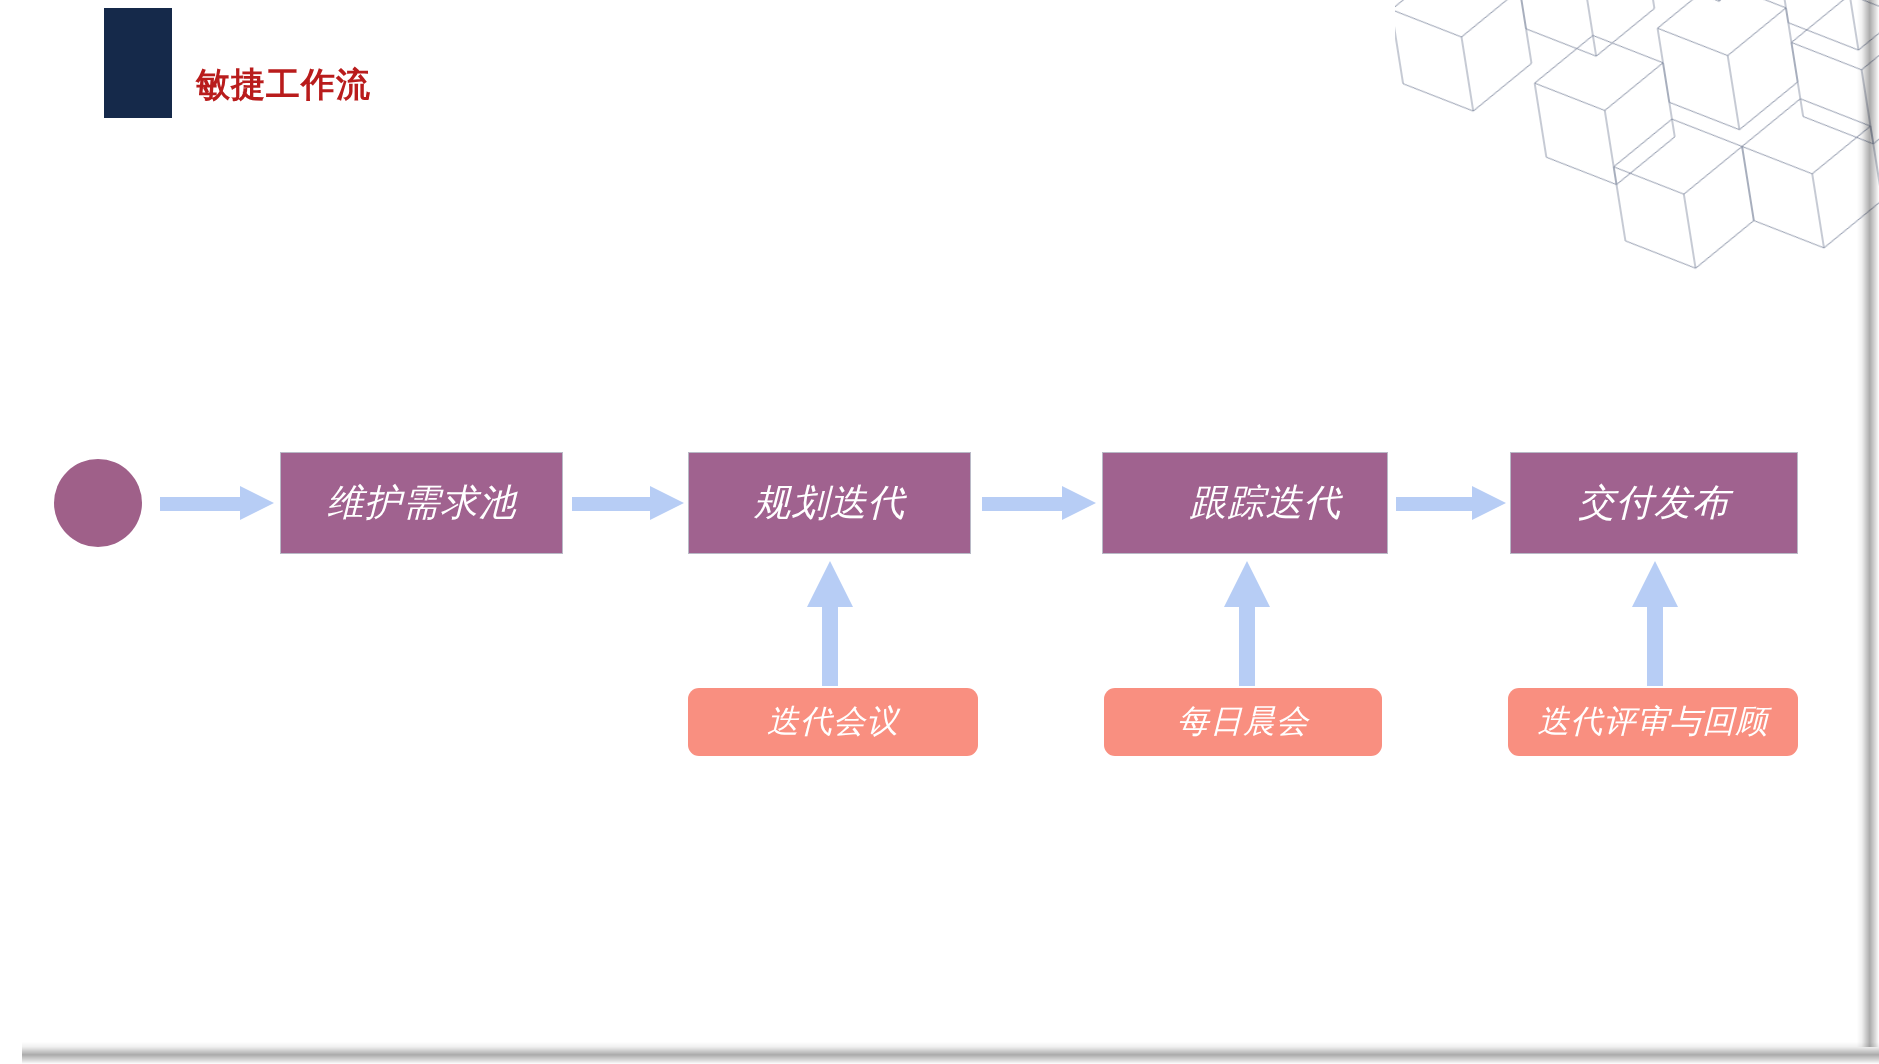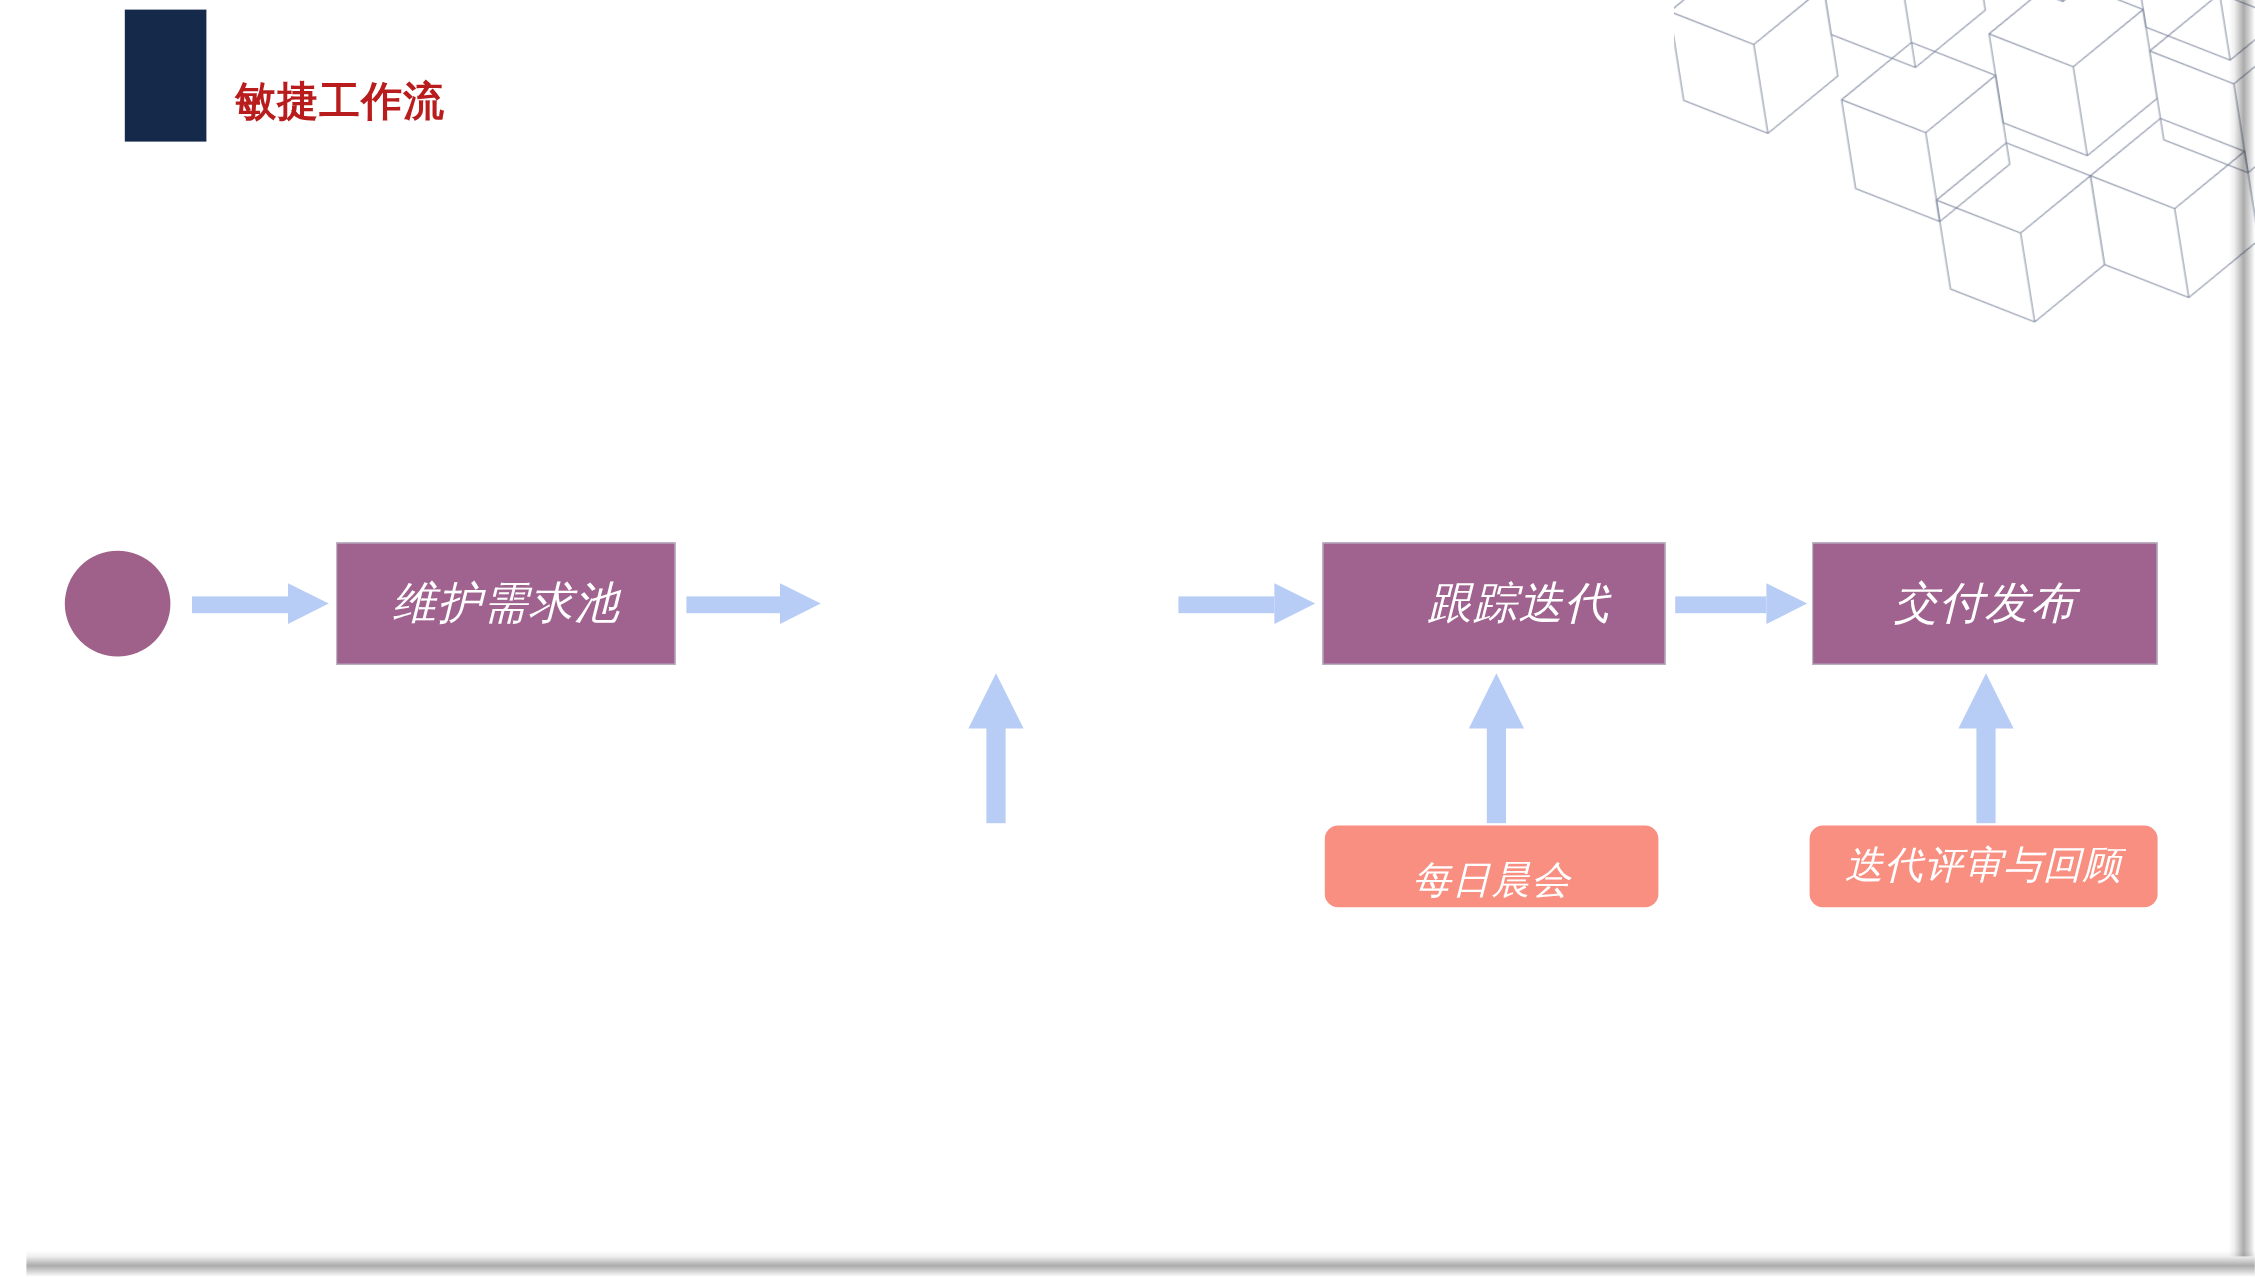--- a/index.html
+++ b/index.html
@@ -154,21 +154,21 @@
     justify-content: center;
   }
   .event-label {
     color: #ffffff;
     font-size: 32px;
     font-weight: 500;
     letter-spacing: 1px;
     white-space: nowrap;
   }
   .ev-1 { left: 688px;  width: 290px; }
-  .ev-2 { left: 1104px; width: 278px; align-items: flex-end; }
+  .ev-2 { left: 1104px; width: 278px; }
   .ev-3 { left: 1508px; width: 290px; }
 </style>
 </head>
 <body>
 
 <div id="slide">
 
   <svg class="cubes" viewBox="0 0 520 340" xmlns="http://www.w3.org/2000/svg">
     <g stroke="#6B7690" stroke-width="0.9" fill="none" opacity="0.85" transform="rotate(-9 260 170)">
 
@@ -227,20 +227,23 @@
 
     <div class="proc-box proc-1">
       <span class="proc-label">维护需求池</span>
     </div>
 
     <div class="h-arrow ha-2">
       <span class="shaft"></span>
       <span class="head"></span>
     </div>
 
+    <div class="proc-box proc-2">
+      <span class="proc-label">规划迭代</span>
+    </div>
 
     <div class="h-arrow ha-3">
       <span class="shaft"></span>
       <span class="head"></span>
     </div>
 
     <div class="proc-box proc-3">
       <span class="proc-label">跟踪迭代</span>
     </div>
 
@@ -259,20 +262,23 @@
     </div>
     <div class="v-arrow va-2">
       <span class="head"></span>
       <span class="shaft"></span>
     </div>
     <div class="v-arrow va-3">
       <span class="head"></span>
       <span class="shaft"></span>
     </div>
 
+    <div class="event-box ev-1">
+      <span class="event-label">迭代会议</span>
+    </div>
     <div class="event-box ev-2">
       <span class="event-label">每日晨会</span>
     </div>
     <div class="event-box ev-3">
       <span class="event-label">迭代评审与回顾</span>
     </div>
 
   </div>
 
   <div class="edge-right"></div>

